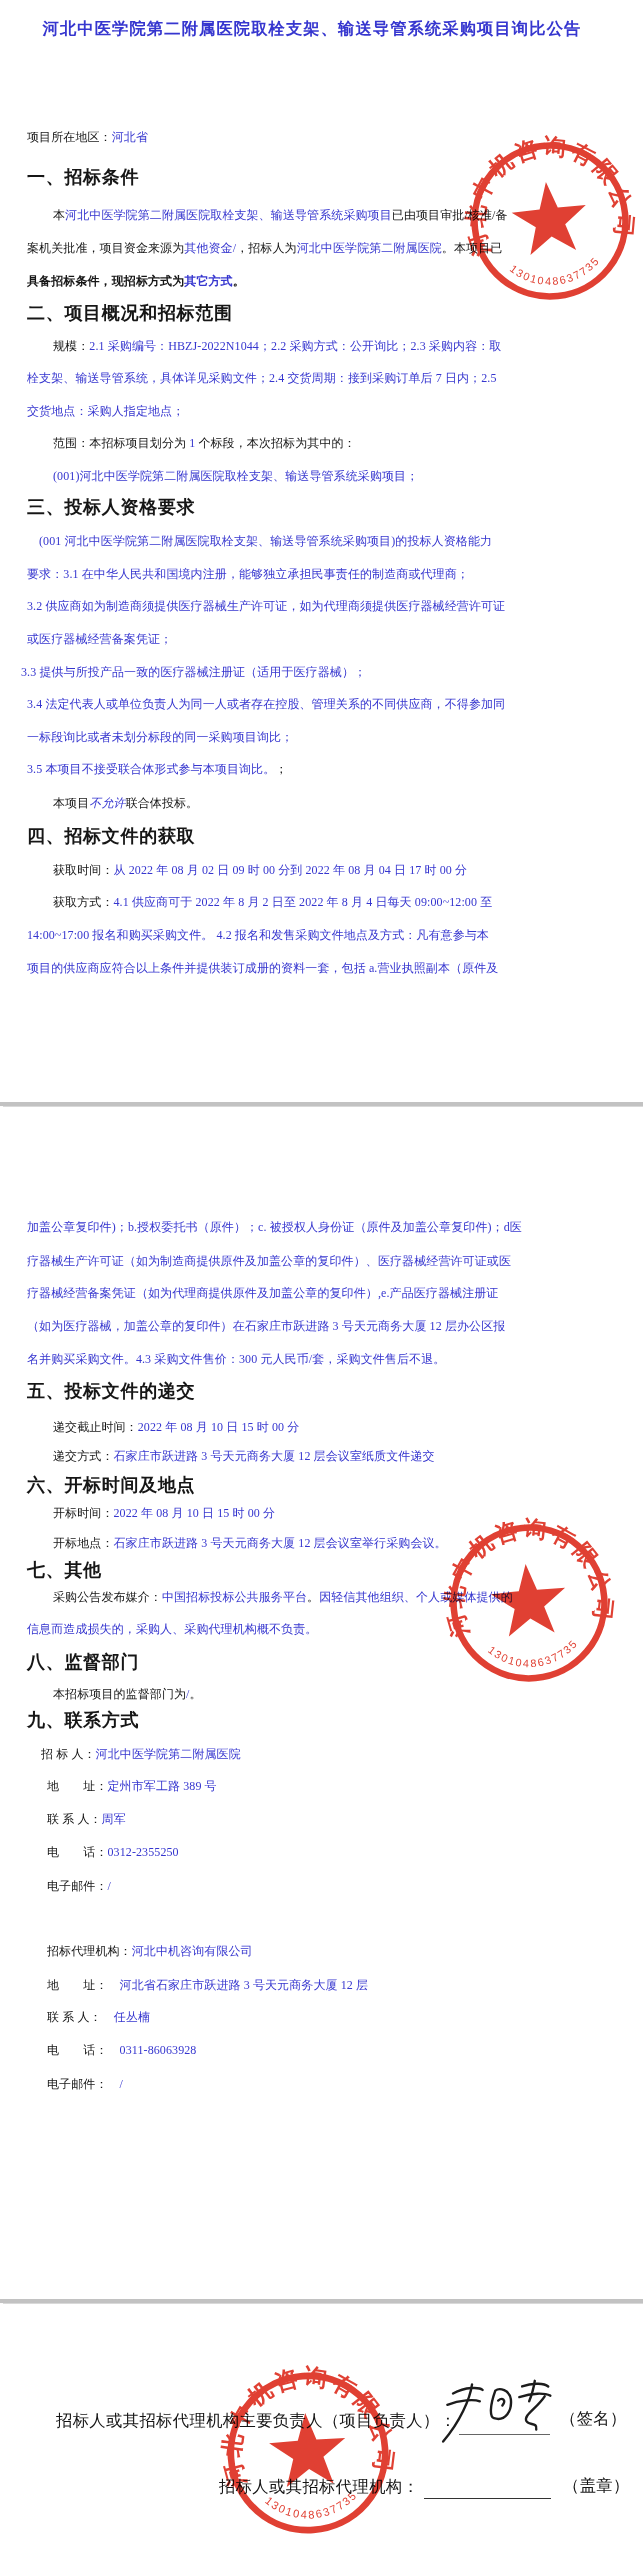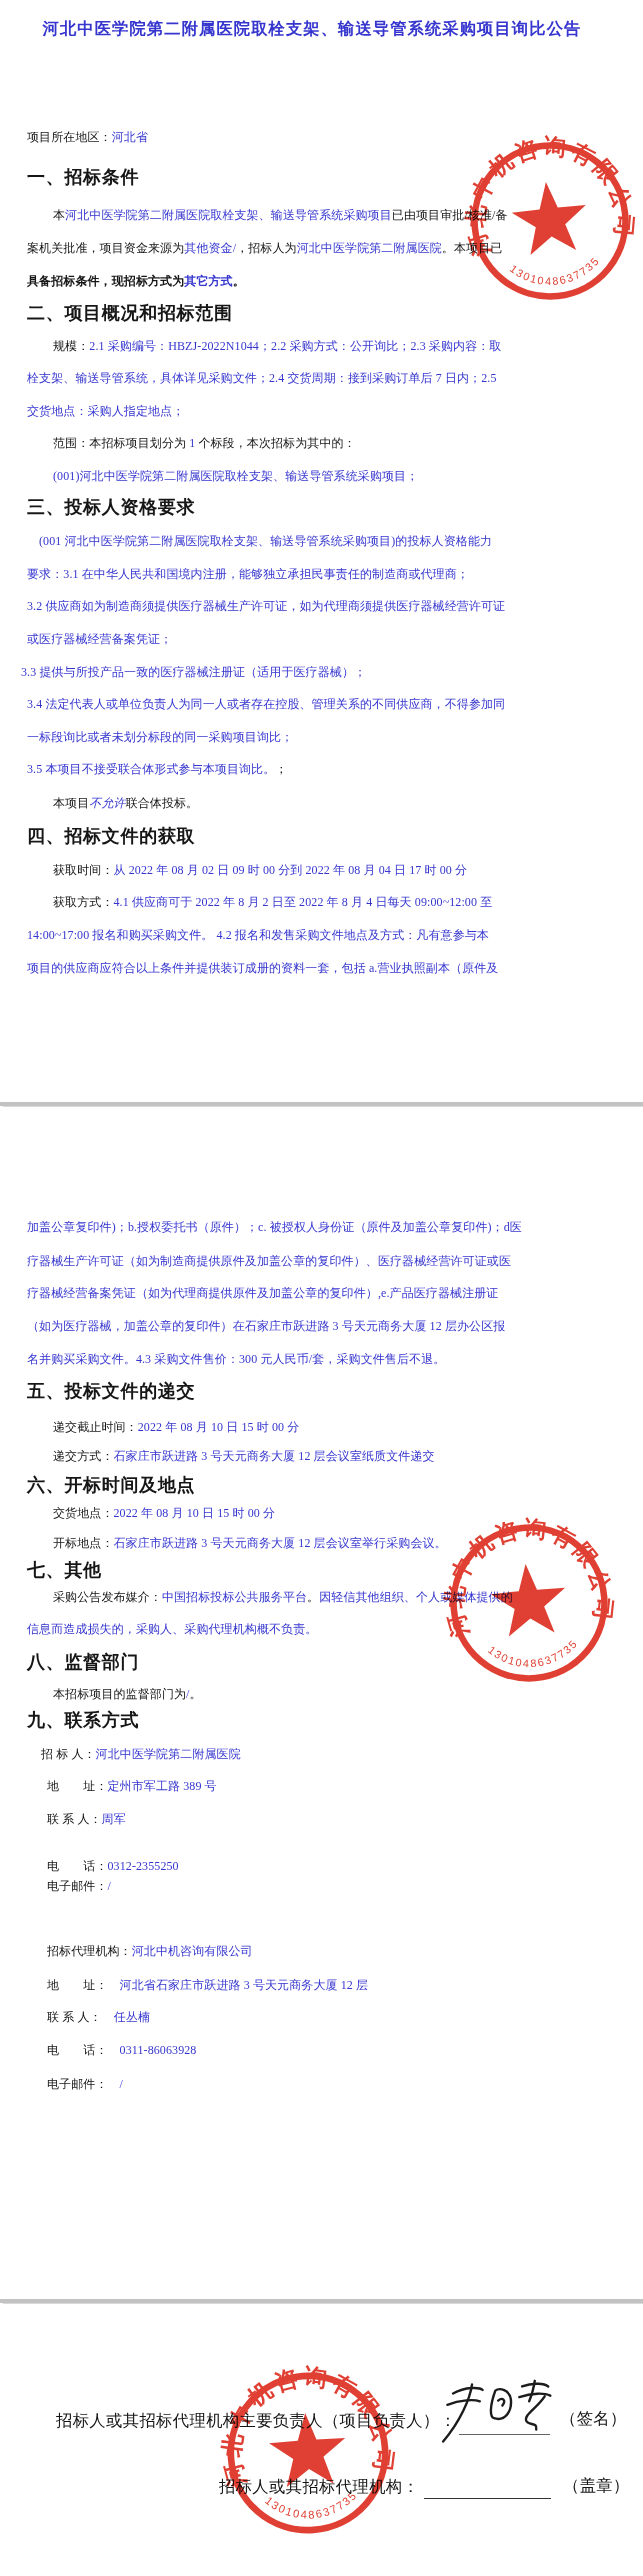--- a/index.html
+++ b/index.html
@@ -59,32 +59,32 @@
       <div class="line" style="left: 27px; top: 958px;"><span class="c-b">项目的供应商应符合以上条件并提供装订成册的资料一套，包括 a.营业执照副本（原件及</span></div>
       <div class="line" style="left: 27px; top: 1217px;"><span class="c-b">加盖公章复印件)；b.授权委托书（原件）；c. 被授权人身份证（原件及加盖公章复印件)；d医</span></div>
       <div class="line" style="left: 27px; top: 1251px;"><span class="c-b">疗器械生产许可证（如为制造商提供原件及加盖公章的复印件）、医疗器械经营许可证或医</span></div>
       <div class="line" style="left: 27px; top: 1283px;"><span class="c-b">疗器械经营备案凭证（如为代理商提供原件及加盖公章的复印件）,e.产品医疗器械注册证</span></div>
       <div class="line" style="left: 27px; top: 1316px;"><span class="c-b">（如为医疗器械，加盖公章的复印件）在石家庄市跃进路 3 号天元商务大厦 12 层办公区报</span></div>
       <div class="line" style="left: 27px; top: 1349px;"><span class="c-b">名并购买采购文件。4.3 采购文件售价：300 元人民币/套，采购文件售后不退。</span></div>
       <div class="line heading" style="left: 27px; top: 1381px;"><span class="c-k">五、投标文件的递交</span></div>
       <div class="line" style="left: 53px; top: 1417px;"><span class="c-k">递交截止时间：</span><span class="c-b">2022 年 08 月 10 日  15 时 00 分</span></div>
       <div class="line" style="left: 53px; top: 1446px;"><span class="c-k">递交方式：</span><span class="c-b">石家庄市跃进路 3 号天元商务大厦 12 层会议室纸质文件递交</span></div>
       <div class="line heading" style="left: 27px; top: 1475px;"><span class="c-k">六、开标时间及地点</span></div>
-      <div class="line" style="left: 53px; top: 1503px;"><span class="c-k">交货地点：</span><span class="c-b">2022 年 08 月 10 日  15 时 00 分</span></div>
+      <div class="line" style="left: 53px; top: 1503px;"><span class="c-k">开标时间：</span><span class="c-b">2022 年 08 月 10 日  15 时 00 分</span></div>
       <div class="line" style="left: 53px; top: 1533px;"><span class="c-k">开标地点：</span><span class="c-b">石家庄市跃进路 3 号天元商务大厦 12 层会议室举行采购会议。</span></div>
       <div class="line heading" style="left: 27px; top: 1560px;"><span class="c-k">七、其他</span></div>
       <div class="line" style="left: 53px; top: 1587px;"><span class="c-k">采购公告发布媒介：</span><span class="c-b">中国招标投标公共服务平台</span><span class="c-k">。</span><span class="c-b">因轻信其他组织、个人或媒体提供的</span></div>
       <div class="line" style="left: 27px; top: 1619px;"><span class="c-b">信息而造成损失的，采购人、采购代理机构概不负责。</span></div>
       <div class="line heading" style="left: 27px; top: 1652px;"><span class="c-k">八、监督部门</span></div>
       <div class="line" style="left: 53px; top: 1684px;"><span class="c-k">本招标项目的监督部门为</span><span class="c-b">/</span><span class="c-k">。</span></div>
       <div class="line heading" style="left: 27px; top: 1710px;"><span class="c-k">九、联系方式</span></div>
       <div class="line" style="left: 41px; top: 1744px;"><span class="c-k">招 标 人：</span><span class="c-b">河北中医学院第二附属医院</span></div>
       <div class="line" style="left: 47px; top: 1776px;"><span class="c-k">地　　址：</span><span class="c-b">定州市军工路 389 号</span></div>
       <div class="line" style="left: 47px; top: 1809px;"><span class="c-k">联 系 人：</span><span class="c-b">周军</span></div>
-      <div class="line" style="left: 47px; top: 1842px; margin-top: 14px;"><span class="c-k">电　　话：</span><span class="c-b">0312-2355250</span></div>
+      <div class="line" style="left: 47px; top: 1842px;"><span class="c-k">电　　话：</span><span class="c-b">0312-2355250</span></div>
       <div class="line" style="left: 47px; top: 1876px;"><span class="c-k">电子邮件：</span><span class="c-b">/</span></div>
       <div class="line" style="left: 47px; top: 1941px;"><span class="c-k">招标代理机构：</span><span class="c-b">河北中机咨询有限公司</span></div>
       <div class="line" style="left: 47px; top: 1975px;"><span class="c-k">地　　址：　</span><span class="c-b">河北省石家庄市跃进路 3 号天元商务大厦 12 层</span></div>
       <div class="line" style="left: 47px; top: 2007px;"><span class="c-k">联 系 人：　</span><span class="c-b">任丛楠</span></div>
       <div class="line" style="left: 47px; top: 2040px;"><span class="c-k">电　　话：　</span><span class="c-b">0311-86063928</span></div>
       <div class="line" style="left: 47px; top: 2074px;"><span class="c-k">电子邮件：　</span><span class="c-b">/</span></div>
     </div>
 
   <div class="divider" style="top:1102px;"></div>
   <div class="divider" style="top:2299px;"></div>

